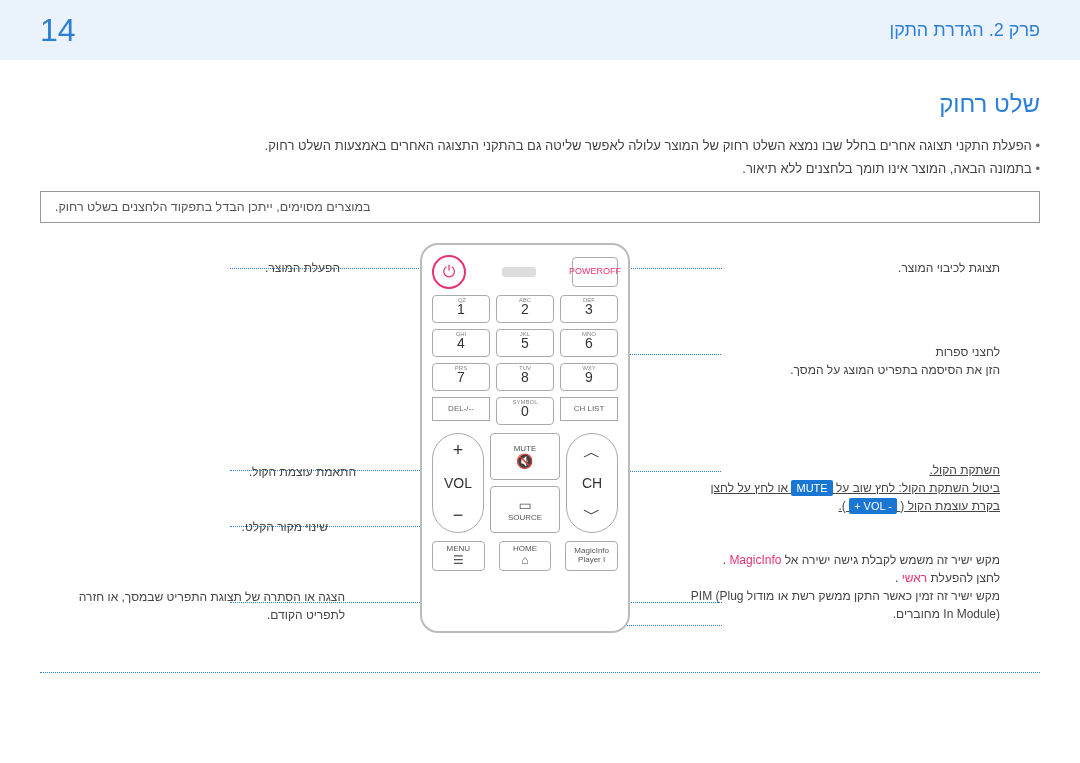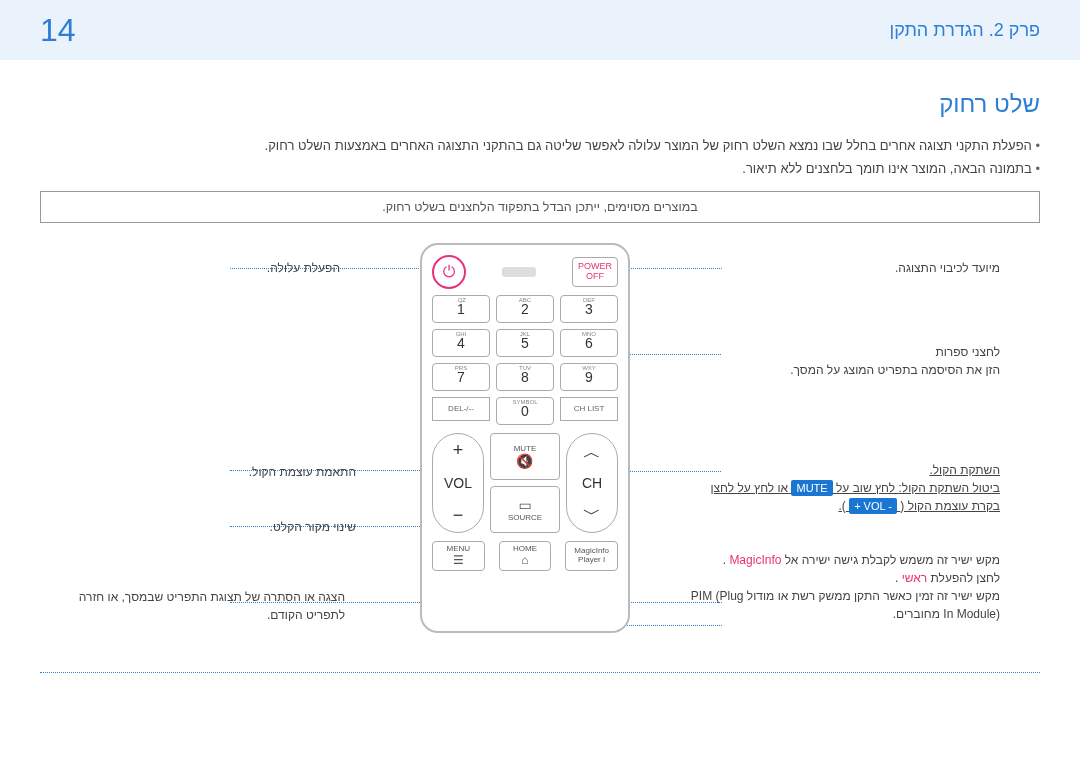--- a/index.html
+++ b/index.html
@@ -50,21 +50,21 @@
   ul.intro li::before {
     content: "• ";
     color: #666;
   }
   .note-box {
     border: 1px solid #999;
     padding: 8px 14px;
     font-size: 12.5px;
     color: #555;
     margin-bottom: 20px;
-    text-align: center;
+    text-align: left;
   }
   .diagram-area {
     position: relative;
     height: 430px;
     border-bottom: 1px dotted #2d7fd6;
     margin-top: 6px;
   }
   
   .remote {
     position: absolute;
@@ -81,21 +81,21 @@
   }
   .top-row { display:flex; justify-content: space-between; align-items:center; margin-bottom:6px; }
   .power-btn {
     width: 34px; height: 34px; border-radius: 50%;
     border: 2px solid #e83178; color:#e83178;
     display:flex; align-items:center; justify-content:center;
     font-size:16px;
   }
   .power-off {
     width: 46px; height: 30px; border:1px solid #aaa; border-radius:4px;
-    font-size:9px; color:#e83178; display:flex; flex-direction:column;
+    font-size:9px; color:#e83178; display:flex; 
     align-items:center; justify-content:center; line-height:1.1;
   }
   .num-grid { display:grid; grid-template-columns: repeat(3, 1fr); gap:6px; margin-bottom:6px;}
   .num-btn {
     border:1px solid #aaa; border-radius:4px; height:28px;
     display:flex; flex-direction:column; align-items:center; justify-content:center;
     font-size:14px; color:#333; position:relative;
   }
   .num-btn .sub { position:absolute; top:1px; font-size:6px; color:#888; }
   .row3 { display:grid; grid-template-columns: repeat(3,1fr); gap:6px; margin-bottom:8px;}
@@ -182,34 +182,34 @@
 
     <div class="dot" style="top:356px; left:576px;"></div>
     <div class="leader" style="top:359px; left:582px; width:100px;"></div>
     <div class="dot" style="top:356px; left:530px;"></div>
     <div class="leader" style="top:382px; left:536px; width:146px; transform:rotate(0deg);"></div>
     <div class="leader" style="top:359px; left:533px; width:0; height:23px; border-top:none; border-right:1px dotted #2d7fd6;"></div>
     <div class="dot" style="top:356px; left:430px;"></div>
     <div class="leader" style="top:359px; left:190px; width:240px;"></div>
 
     <div class="callout left" style="top:16px; left:40px; width:260px; text-align:right;">
-      <span>הפעלת עלולה.</span>
+      <span>הפעלת המוצר.</span>
     </div>
     <div class="callout left" style="top:220px; left:56px; width:260px; text-align:right;">
       <span>התאמת עוצמת הקול.</span>
     </div>
-    <div class="callout left" style="top:275px; left:56px; width:260px; text-align:right;">
+    <div class="callout left" style="top:275px; left:28px; width:260px; text-align:right;">
       <span>שינוי מקור הקלט.</span>
     </div>
     <div class="callout left" style="top:345px; left:0px; width:305px; text-align:right;">
       <span>הצגה או הסתרה של תצוגת התפריט שבמסך, או חזרה לתפריט הקודם.</span>
     </div>
 
     <div class="callout" style="top:16px; right:40px; width:280px;">
-      <span>מיועד לכיבוי התצוגה.</span>
+      <span>תצוגת לכיבוי המוצר.</span>
     </div>
     <div class="callout" style="top:100px; right:40px; width:290px;">
       <div style="font-weight:400;">לחצני ספרות</div>
       <div>הזן את הסיסמה בתפריט המוצג על המסך.</div>
     </div>
     <div class="callout" style="top:218px; right:40px; width:310px;text-decoration:underline;">
       <div>השתקת הקול.</div>
       <div>
         <span>ביטול השתקת הקול: לחץ שוב על </span>
         <span class="pill">MUTE</span>

